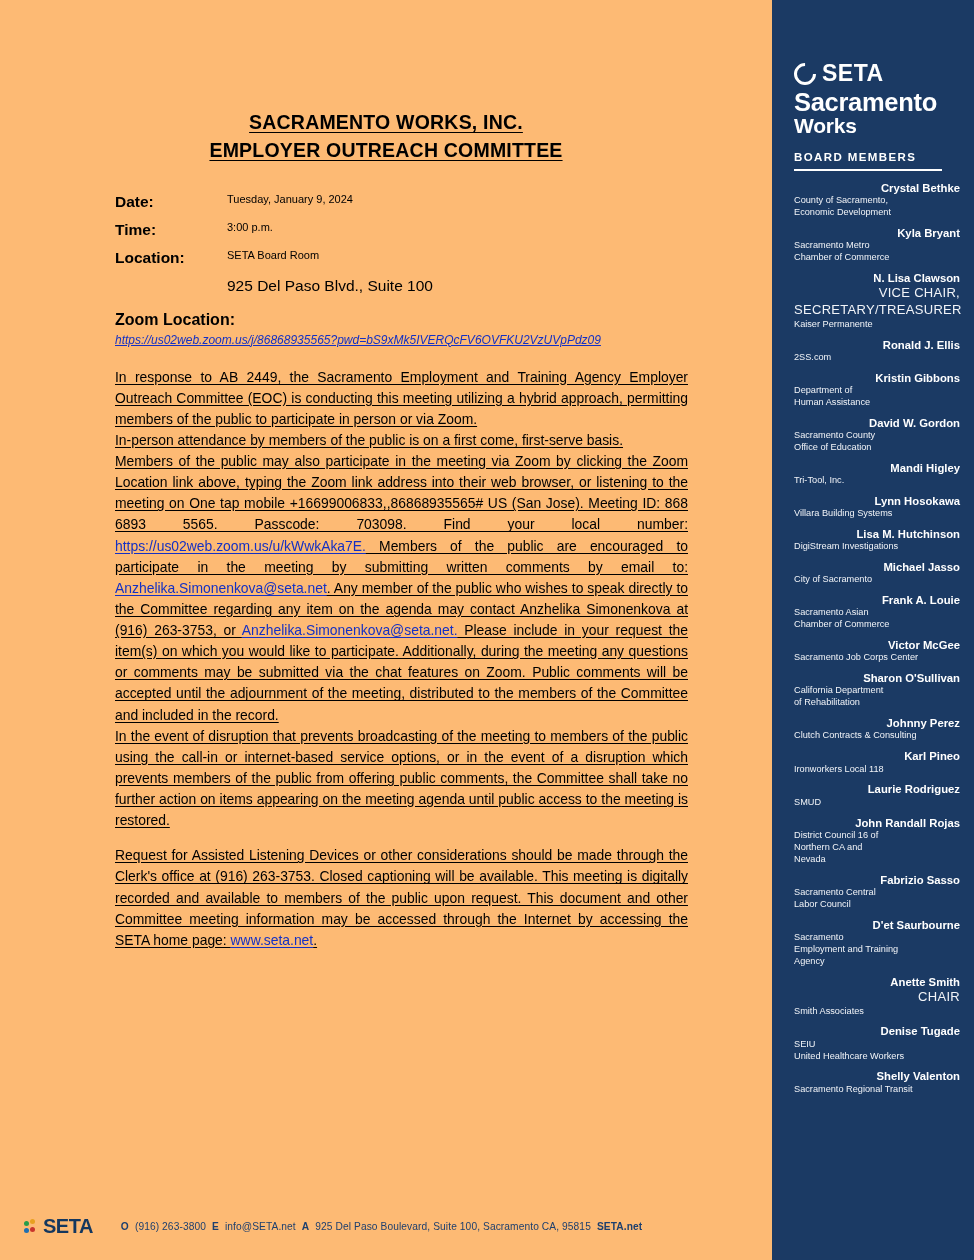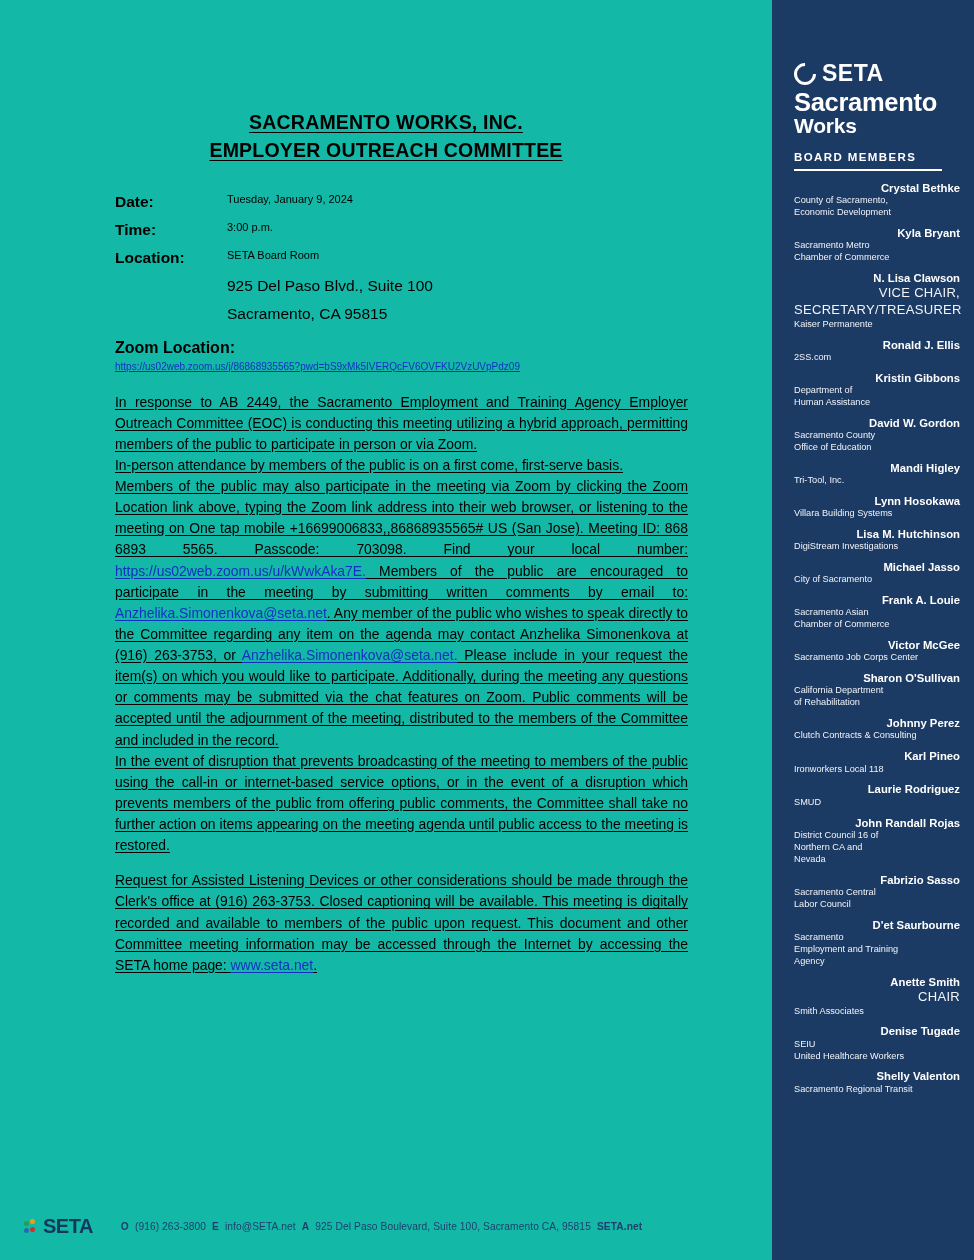--- a/index.html
+++ b/index.html
@@ -20,21 +20,21 @@
     height: 1260px;
     display: flex;
   }
   
   .main {
     position: relative;
     width: 772px;
     height: 1260px;
     box-sizing: border-box;
     padding: 0;
-    background: #14b8a6;
+    background: #fdba74;
   }
   .doc-title {
     text-align: center;
     margin-top: 108px;
     font-size: 19.5px;
     font-weight: bold;
     letter-spacing: 0.2px;
     color: #000;
     line-height: 1.45;
   }
@@ -69,25 +69,26 @@
   }
 
   .zoom-head {
     margin: 16px 0 2px 115px;
     font-weight: bold;
     font-size: 16px;
   }
   .zoom-link {
     margin: 0 0 12px 115px;
     width: 573px;
-    font-size: 10px;
+    font-size: 12px;
     color: #1430c4;
     text-decoration: underline;
     word-break: break-all;
     line-height: 1.5;
+    font-style: italic;
   }
 
   .body-block {
     margin: 18px 0 0 115px;
     width: 573px;
     font-size: 13.9px;
     line-height: 1.52;
     text-align: justify;
     color: #000;
     text-decoration: underline;
@@ -248,21 +249,20 @@
       </div>
       <div class="meta-row">
         <div class="meta-label">Time:</div>
         <div class="meta-value">3:00 p.m.</div>
       </div>
       <div class="meta-row">
         <div class="meta-label">Location:</div>
         <div class="meta-value">SETA Board Room</div>
       </div>
       <div class="meta-sub">925 Del Paso Blvd., Suite 100</div>
-      <div class="meta-sub">Sacramento, CA 95815</div>
     </div>
 
     <div class="zoom-head">Zoom Location:</div>
     <div class="zoom-link">https://us02web.zoom.us/j/86868935565?pwd=bS9xMk5IVERQcFV6OVFKU2VzUVpPdz09</div>
 
     <div class="body-block">
       <p>In response to AB 2449, the Sacramento Employment and Training Agency Employer Outreach Committee (EOC) is conducting this meeting utilizing a hybrid approach, permitting members of the public to participate in person or via Zoom.</p>
       <p>In-person attendance by members of the public is on a first come, first-serve basis.</p>
       <p><span>Members of the public may also participate in the meeting via Zoom by clicking the Zoom Location link above, typing the Zoom link address into their web browser, or listening to the meeting on One tap mobile +16699006833,,86868935565# US (San Jose). Meeting ID: 868 6893 5565. Passcode: 703098. Find your local number: </span><span class="link">https://us02web.zoom.us/u/kWwkAka7E.</span><span> Members of the public are encouraged to participate in the meeting by submitting written comments by email to: </span><span class="link">Anzhelika.Simonenkova@seta.net</span><span>. Any member of the public who wishes to speak directly to the Committee regarding any item on the agenda may contact Anzhelika Simonenkova at (916) 263-3753, or </span><span class="link">Anzhelika.Simonenkova@seta.net.</span><span> Please include in your request the item(s) on which you would like to participate. Additionally, during the meeting any questions or comments may be submitted via the chat features on Zoom. Public comments will be accepted until the adjournment of the meeting, distributed to the members of the Committee and included in the record.</span></p>
       <p>In the event of disruption that prevents broadcasting of the meeting to members of the public using the call-in or internet-based service options, or in the event of a disruption which prevents members of the public from offering public comments, the Committee shall take no further action on items appearing on the meeting agenda until public access to the meeting is restored.</p>

